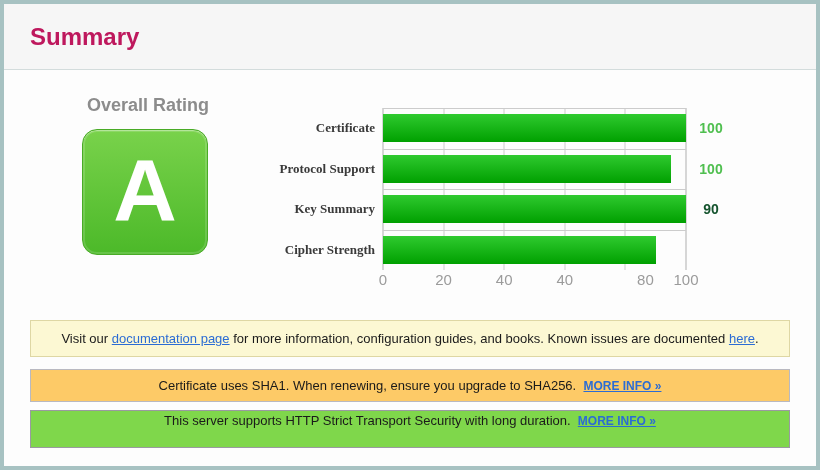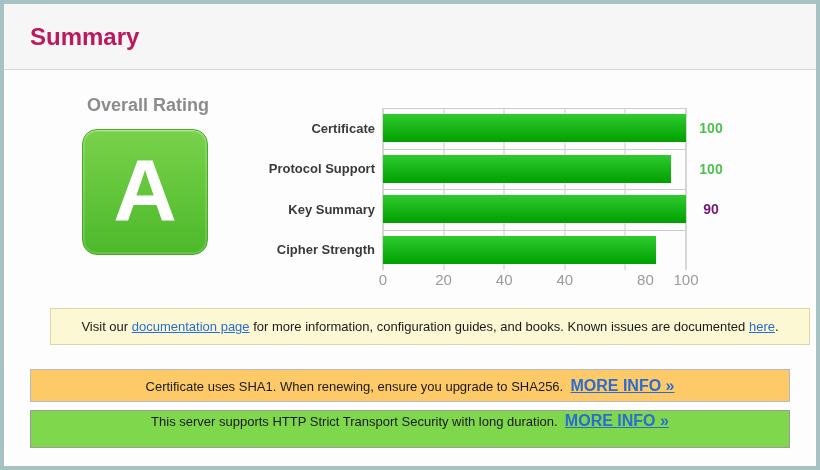--- a/index.html
+++ b/index.html
@@ -15,44 +15,44 @@
   .badge{
     position:absolute;left:78px;top:125px;width:124px;height:124px;border-radius:15px;
     background:linear-gradient(180deg,#79d24b,#4cb929);
     border:1px solid #49ab26;
     box-shadow:inset 0 1px 0 rgba(255,255,255,.35), inset 0 0 0 2px rgba(255,255,255,.15);
     display:flex;align-items:center;justify-content:center;
   }
   .badge-letter{color:#ffffff;font-size:88px;font-weight:bold;line-height:1;padding-bottom:4px;}
 
   
-  .labels-col{position:absolute;left:26px;top:104px;width:345px;}
+  .labels-col{position:absolute;left:26px;top:104px;width:345px;font-family:Liberation Serif, serif;}
   .labels-col .row-label{height:40.5px;display:flex;align-items:center;justify-content:flex-end;
     font-size:13px;font-weight:bold;color:#3a3a3a;}
   .plot{position:absolute;left:379px;top:104px;width:303px;height:162px;}
   .vgrid{position:absolute;top:0;bottom:0;width:1px;background:#cccccc;transform:translateX(-50%);}
   .vgrid-edge{background:#b0b0b0;}
   .hgrid{position:absolute;left:0;width:100%;height:1px;background:#cccccc;}
   .bar{position:absolute;left:0;height:28px;background:linear-gradient(180deg,#2fca2f,#00a000);}
   .values-col{position:absolute;left:684px;top:104px;width:46px;}
   .values-col .row-value{height:40.5px;display:flex;align-items:center;justify-content:center;
     font-size:14px;font-weight:bold;}
   .x-axis{position:absolute;left:379px;top:267px;width:303px;height:18px;}
   .tick-label{position:absolute;transform:translateX(-50%);font-size:15px;color:#9b9b9b;white-space:nowrap;}
 
   
   .banner{
     position:absolute;left:26px;width:760px;box-sizing:border-box;border:1px solid;
     text-align:center;font-size:13px;color:#1a1a1a;white-space:nowrap;
   }
-  .banner.b0{top:304px;height:37px;line-height:35px;margin-left:20px;}
+  .banner.b0{top:316px;height:37px;line-height:35px;}
   .banner.b1{top:365px;height:33px;line-height:31px;}
   .banner.b2{top:406px;height:38px;line-height:19px;}
   .blink{color:#2b6cd4;text-decoration:underline;cursor:pointer;}
-  .blink.more{font-weight:bold;font-size:16px;}
+  .blink.more{font-weight:bold;font-size:12px;}
 </style>
 </head>
 <body>
 
 <div class="page">
   <div class="header">
     <div class="title">Summary</div>
   </div>
 
   <div class="overall-label">Overall Rating</div>
@@ -78,21 +78,21 @@
       <div class="hgrid" style="top: 40.5px;"></div>
       <div class="bar" style="top: 46.75px; width: 95%; background: linear-gradient(rgb(47, 202, 47), rgb(0, 160, 0));"></div>
       <div class="hgrid" style="top: 81px;"></div>
       <div class="bar" style="top: 87.25px; width: 100%; background: linear-gradient(rgb(47, 202, 47), rgb(0, 160, 0));"></div>
       <div class="hgrid" style="top: 121.5px;"></div>
       <div class="bar" style="top: 127.75px; width: 90%; background: linear-gradient(rgb(47, 202, 47), rgb(0, 160, 0));"></div>
     </div>
   <div class="values-col">
       <div class="row-value" style="color: rgb(79, 191, 79);">100</div>
       <div class="row-value" style="color: rgb(79, 191, 79);">100</div>
-      <div class="row-value" style="color: #701a75;">90</div>
+      <div class="row-value" style="color: #14532d;">90</div>
     </div>
   <div class="x-axis">
       <span class="tick-label" style="left: 0%;">0</span>
       <span class="tick-label" style="left: 20%;">20</span>
       <span class="tick-label" style="left: 40%; text-align: center;">40</span>
       <span class="tick-label" style="left: 60%;">40</span>
       <span class="tick-label" style="left: 80%; margin-left: 20px;">80</span>
       <span class="tick-label" style="left: 100%;">100</span>
     </div>
 

